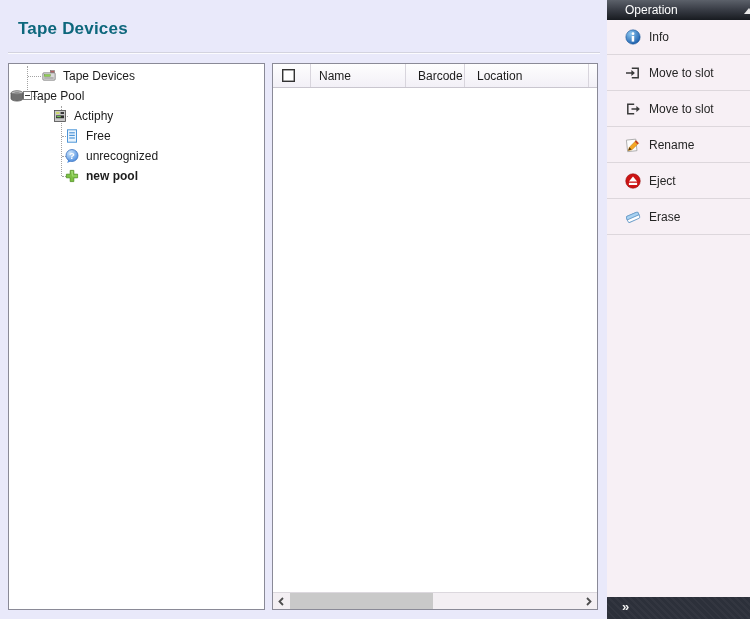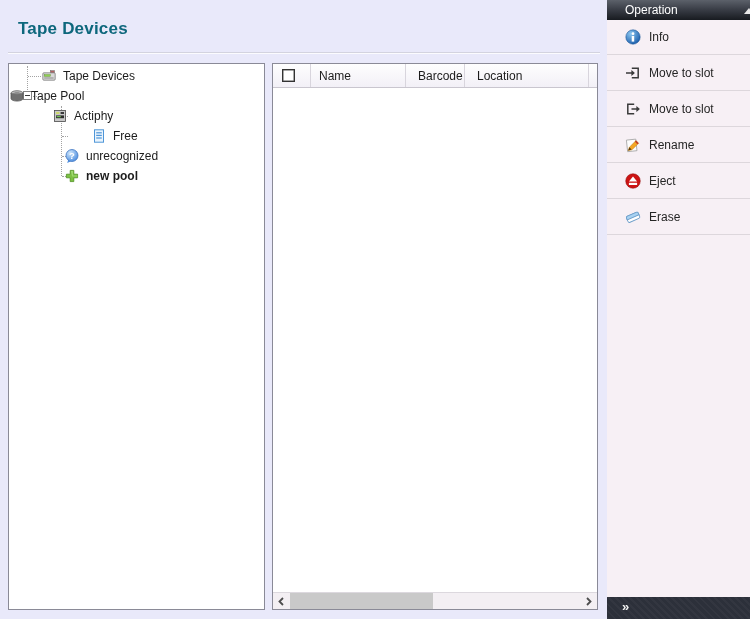--- a/index.html
+++ b/index.html
@@ -162,21 +162,21 @@
             <svg viewBox="0 0 16 16">
               <rect x="2.5" y="2.5" width="11" height="11" fill="#c9c9c9" stroke="#4a4a4a" stroke-width="0.8"></rect>
               <rect x="4" y="4" width="3.4" height="2" fill="#cdd96a"></rect>
               <rect x="8.6" y="4" width="3.4" height="2" fill="#3a3a3a"></rect>
               <rect x="4" y="7.4" width="8" height="2.8" fill="#2f2f2f"></rect>
               <rect x="4.6" y="8.2" width="4.2" height="1" fill="#7fe05a"></rect>
             </svg>
           </span>
           <span class="t-label">Actiphy</span>
         </div>
-        <div class="tree-row" style="top: 62px; padding-left: 82px;">
+        <div class="tree-row" style="top: 62px; padding-left: 55px;">
           <span class="t-icon">
             <svg viewBox="0 0 16 16">
               <rect x="3.5" y="1.8" width="9" height="12.4" fill="#eaf4fd" stroke="#4f96d8" stroke-width="1"></rect>
               <line x1="5.2" y1="4.8" x2="10.8" y2="4.8" stroke="#4f96d8" stroke-width="1.2"></line>
               <line x1="5.2" y1="7.4" x2="10.8" y2="7.4" stroke="#4f96d8" stroke-width="1.2"></line>
               <line x1="5.2" y1="10" x2="10.8" y2="10" stroke="#4f96d8" stroke-width="1.2"></line>
             </svg>
           </span>
           <span class="t-label">Free</span>
         </div>

